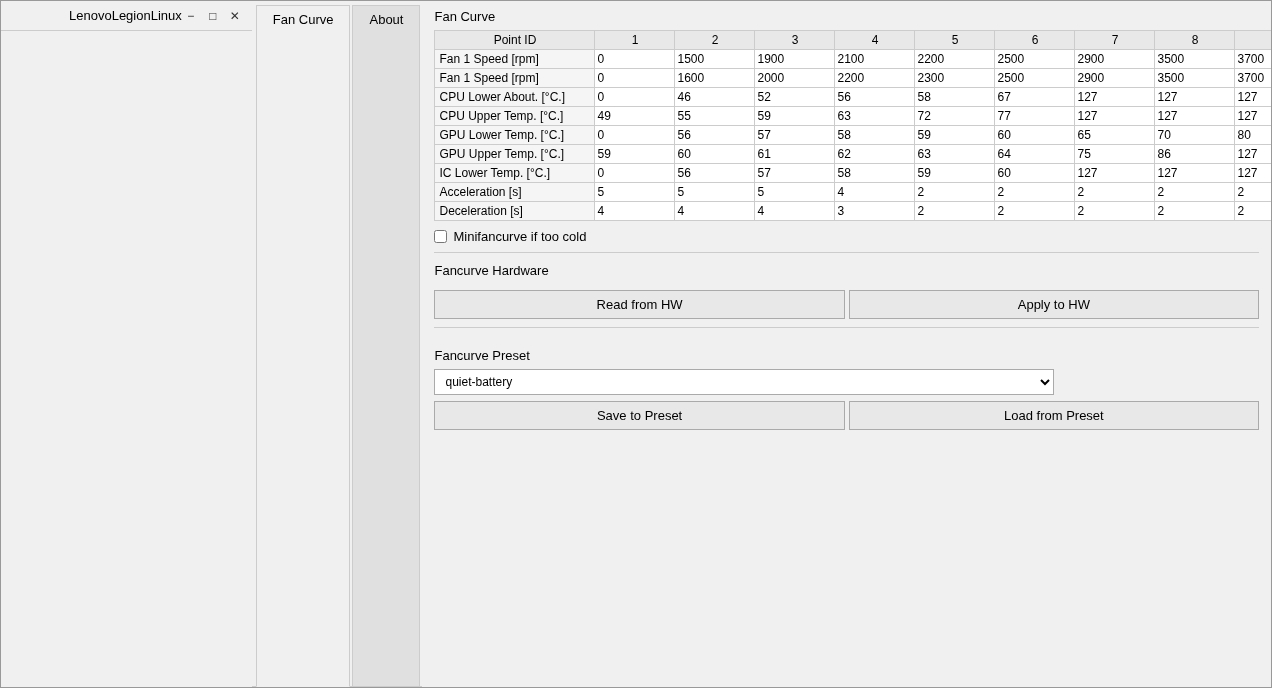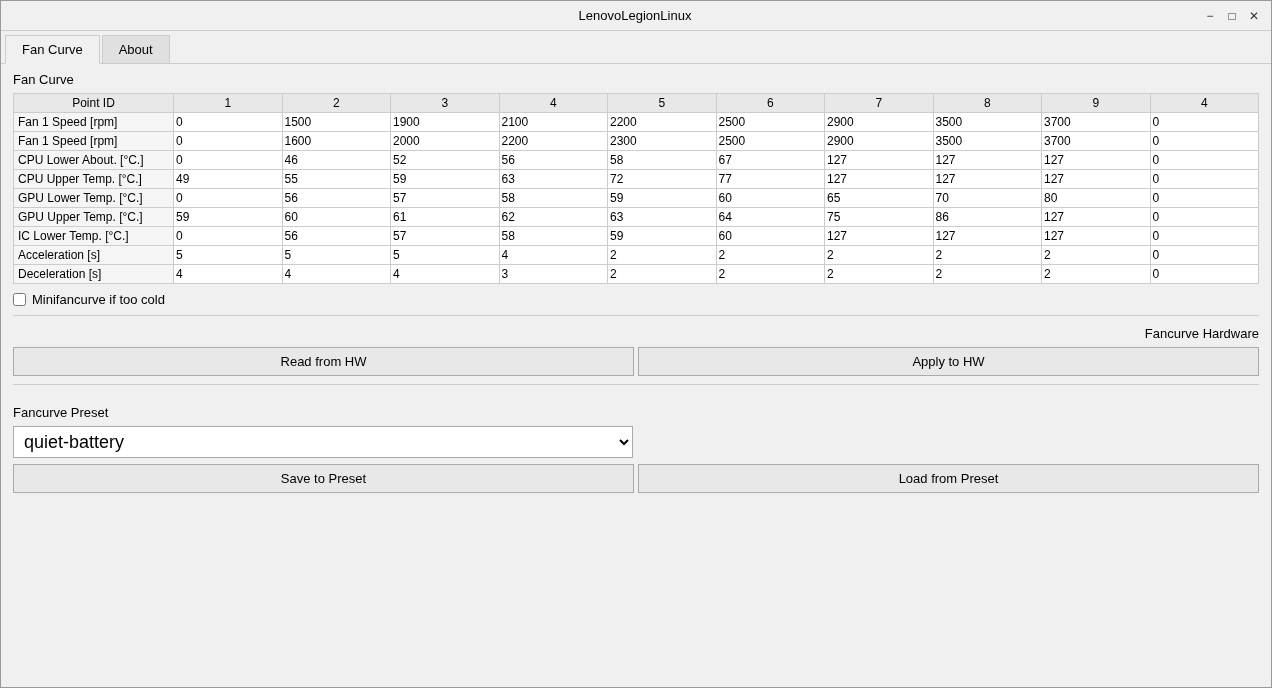--- a/index.html
+++ b/index.html
@@ -11,21 +11,21 @@
       width: 1272px;
       height: 688px;
       overflow: hidden;
     }
     .window {
       width: 1272px;
       height: 688px;
       background: #f0f0f0;
       border: 1px solid #999;
       display: flex;
-      flex-direction: column;
+      flex-direction: row;
     }
     .titlebar {
       background: #f0f0f0;
       height: 30px;
       display: flex;
       align-items: center;
       justify-content: space-between;
       padding: 0 8px;
       border-bottom: 1px solid #ccc;
       flex-shrink: 0;
@@ -120,22 +120,21 @@
       display: flex;
       align-items: center;
       gap: 6px;
       margin: 6px 0;
     }
     .hardware-section {
       margin-top: 10px;
     }
     .hw-title {
       font-size: 13px;
-      margin-bottom: 6px;
-      text-align: right;
+      margin-bottom: 12px;
     }
     .btn-row {
       display: flex;
       gap: 4px;
       margin-bottom: 4px;
     }
     .btn {
       flex: 1;
       padding: 6px 12px;
       border: 1px solid #aaa;
@@ -157,21 +156,21 @@
       margin-top: 20px;
     }
     .select-row {
       margin-bottom: 6px;
     }
     .preset-select {
       width: 620px;
       padding: 4px 6px;
       border: 1px solid #aaa;
       background: white;
-      font-size: 18px;
+      font-size: 12px;
       cursor: pointer;
     }
     .divider {
       height: 1px;
       background: #ccc;
       margin: 8px 0;
     }
   </style>
 </head>
 <body>

